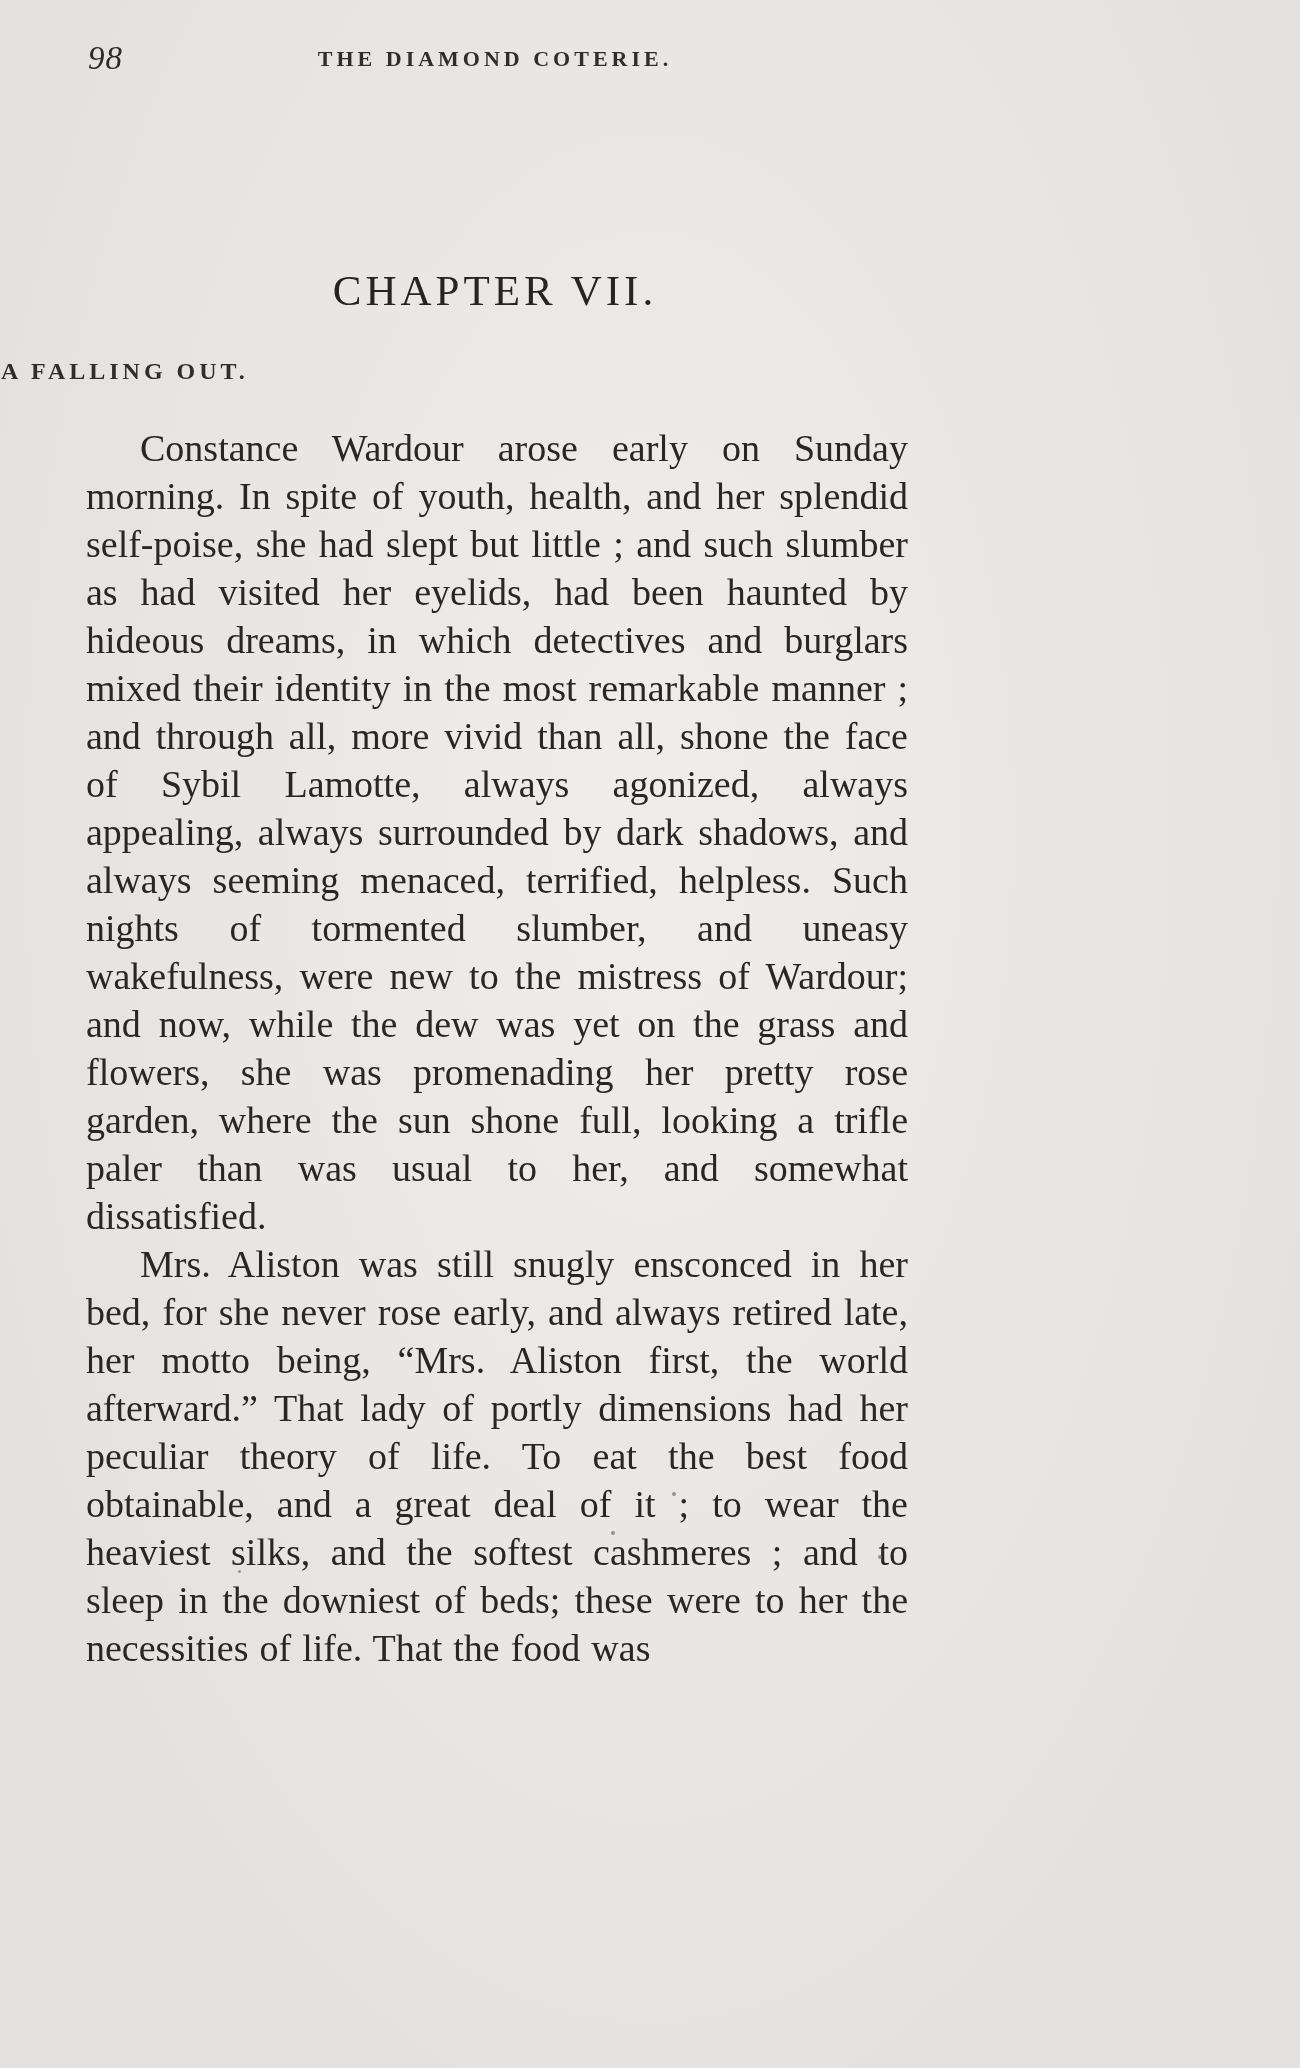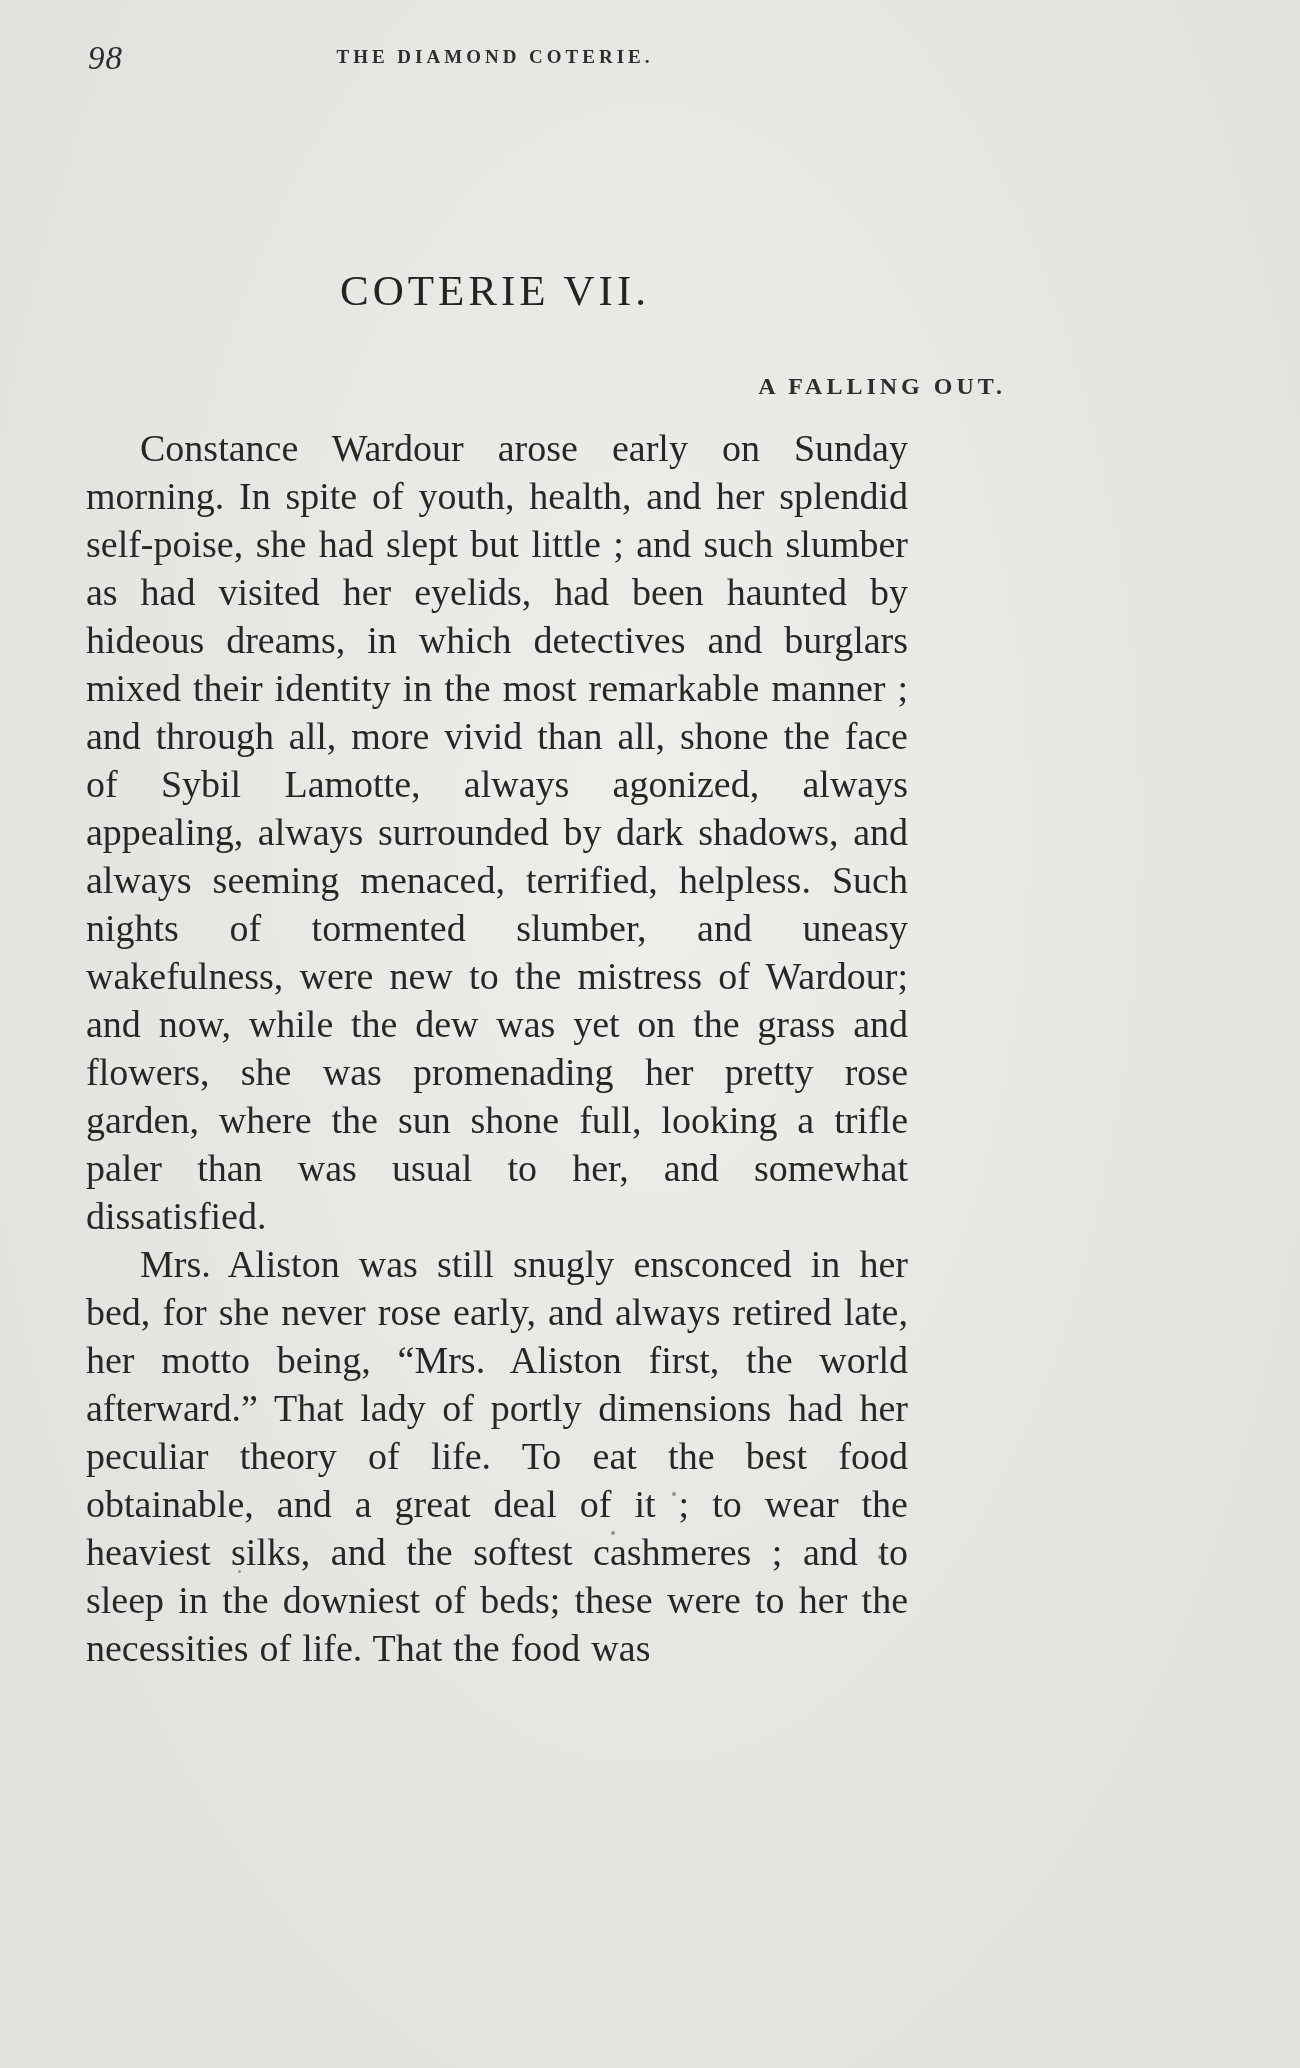--- a/index.html
+++ b/index.html
@@ -30,21 +30,21 @@
     letter-spacing: 1px;
     color: #2b2b2b;
     font-style: italic;
   }
   .running-header {
     position: absolute;
     left: 0;
     top: 46px;
     width: 990px;
     text-align: center;
-    font-size: 19px;
+    font-size: 22px;
     font-weight: bold;
     letter-spacing: 4px;
     color: #2e2e2e;
   }
   .chapter-heading {
     position: absolute;
     left: 0;
     top: 266px;
     width: 990px;
     margin: 0;
@@ -52,22 +52,22 @@
     font-size: 43px;
     font-weight: 500;
     letter-spacing: 4px;
     color: #242424;
   }
   .section-heading {
     position: absolute;
     left: 0;
     top: 357px;
     width: 990px;
-    margin: 16px;
-    text-align: right;
+    margin: 1px;
+    text-align: left;
     font-size: 24px;
     font-weight: bold;
     letter-spacing: 4px;
     color: #2e2e2e;
   }
   .body-text {
     position: absolute;
     left: 86px;
     top: 424px;
     width: 822px;
@@ -94,21 +94,21 @@
 </style>
 </head>
 <body>
 
 <div class="page">
 
   <div class="page-number">98</div>
 
   <div class="running-header">THE DIAMOND COTERIE.</div>
 
-  <h1 class="chapter-heading">COTERIE VII.</h1>
+  <h1 class="chapter-heading">CHAPTER VII.</h1>
 
   <h2 class="section-heading">A FALLING OUT.</h2>
 
   <div class="body-text">
     <p>Constance Wardour arose early on Sunday morning. In spite of youth, health, and her splendid self-poise, she had slept but little ; and such slumber as had visited her eyelids, had been haunted by hideous dreams, in which detectives and burglars mixed their identity in the most remarkable manner ; and through all, more vivid than all, shone the face of Sybil Lamotte, always agonized, always appealing, always surrounded by dark shadows, and always seeming menaced, terrified, helpless.  Such nights of tormented slumber, and uneasy wakefulness, were new to the mistress of Wardour; and now, while the dew was yet on the grass and flowers, she was promenading her pretty rose garden, where the sun shone full, looking a trifle paler than was usual to her, and somewhat dissatisfied.</p>
     <p>Mrs. Aliston was still snugly ensconced in her bed, for she never rose early, and always retired late, her motto being, “Mrs. Aliston first, the world afterward.” That lady of portly dimensions had her peculiar theory of life.  To eat the best food obtainable, and a great deal of it ;  to wear the heaviest silks, and the softest cashmeres ; and to sleep in the downiest of beds; these were to her the necessities of life.  That the food was</p>
   </div>
 
   <div class="speck speck-1"></div>
   <div class="speck speck-2"></div>

